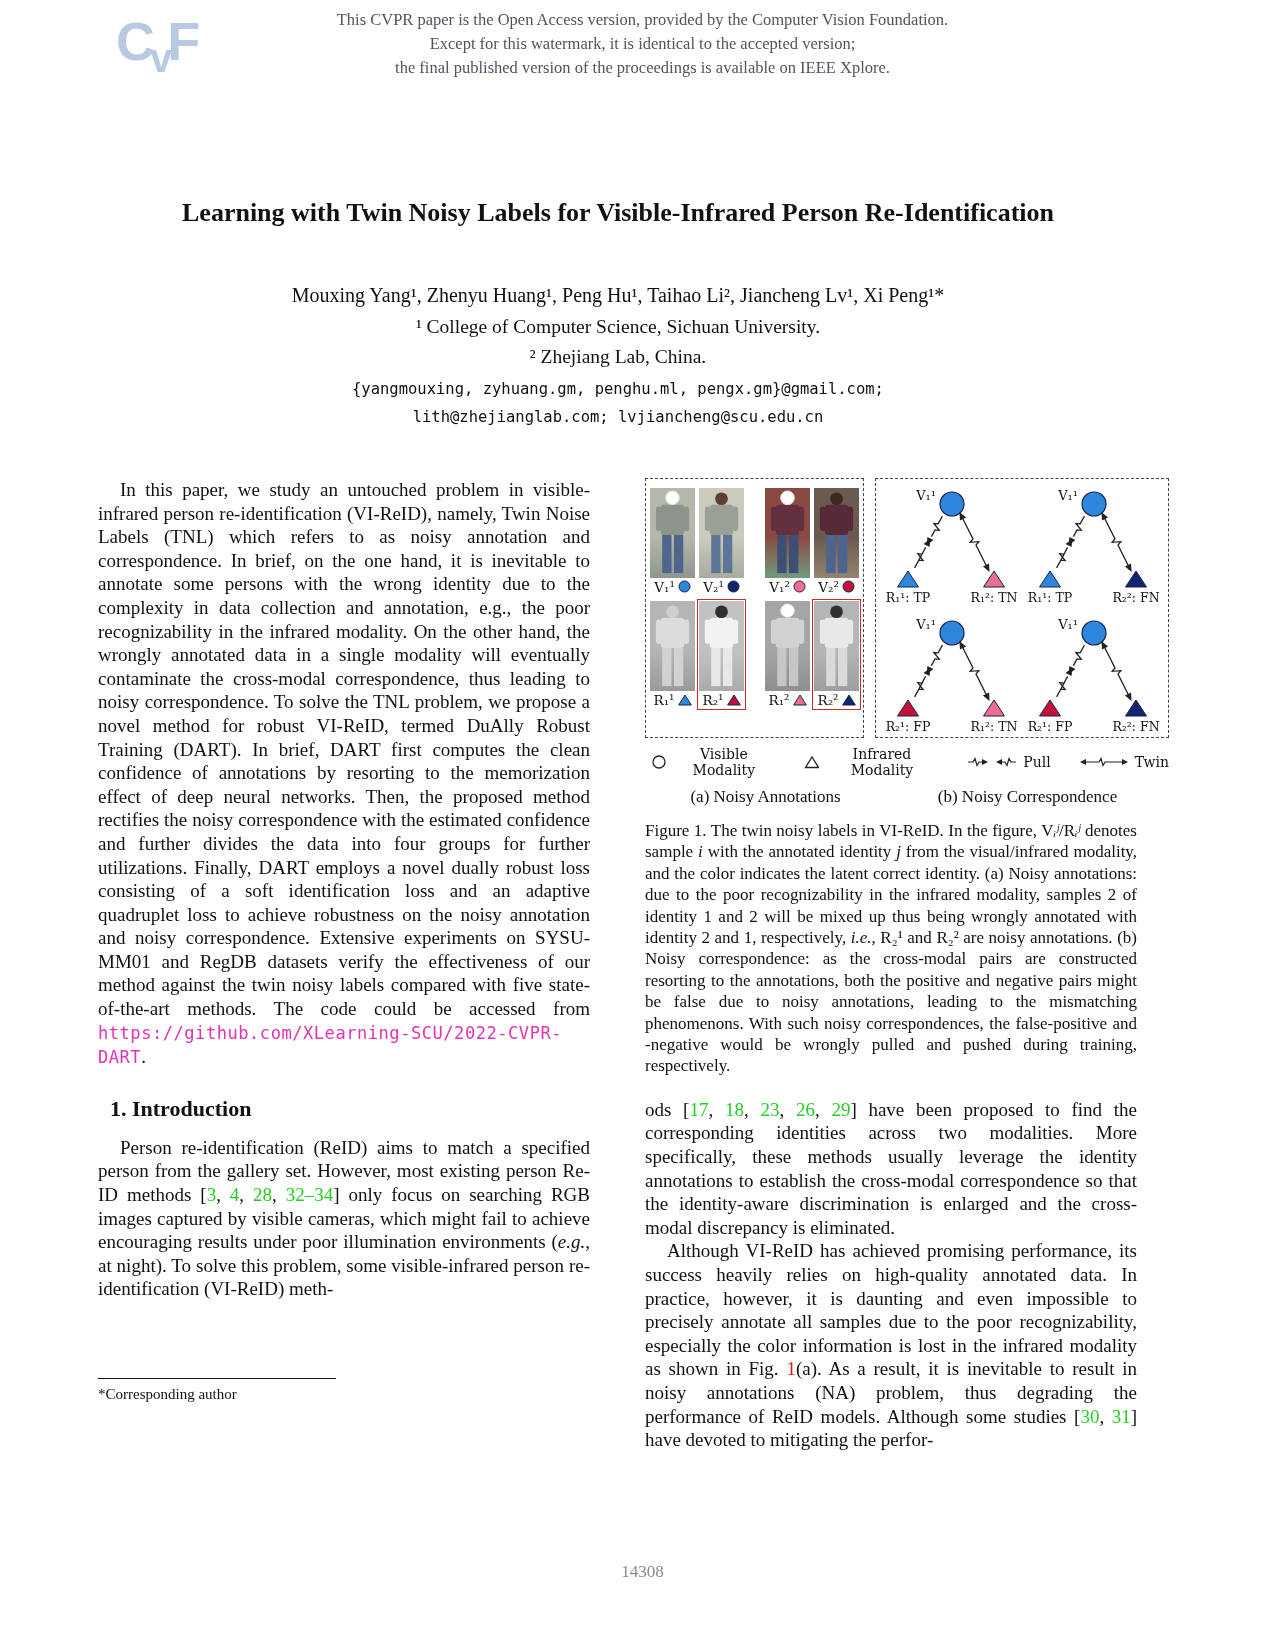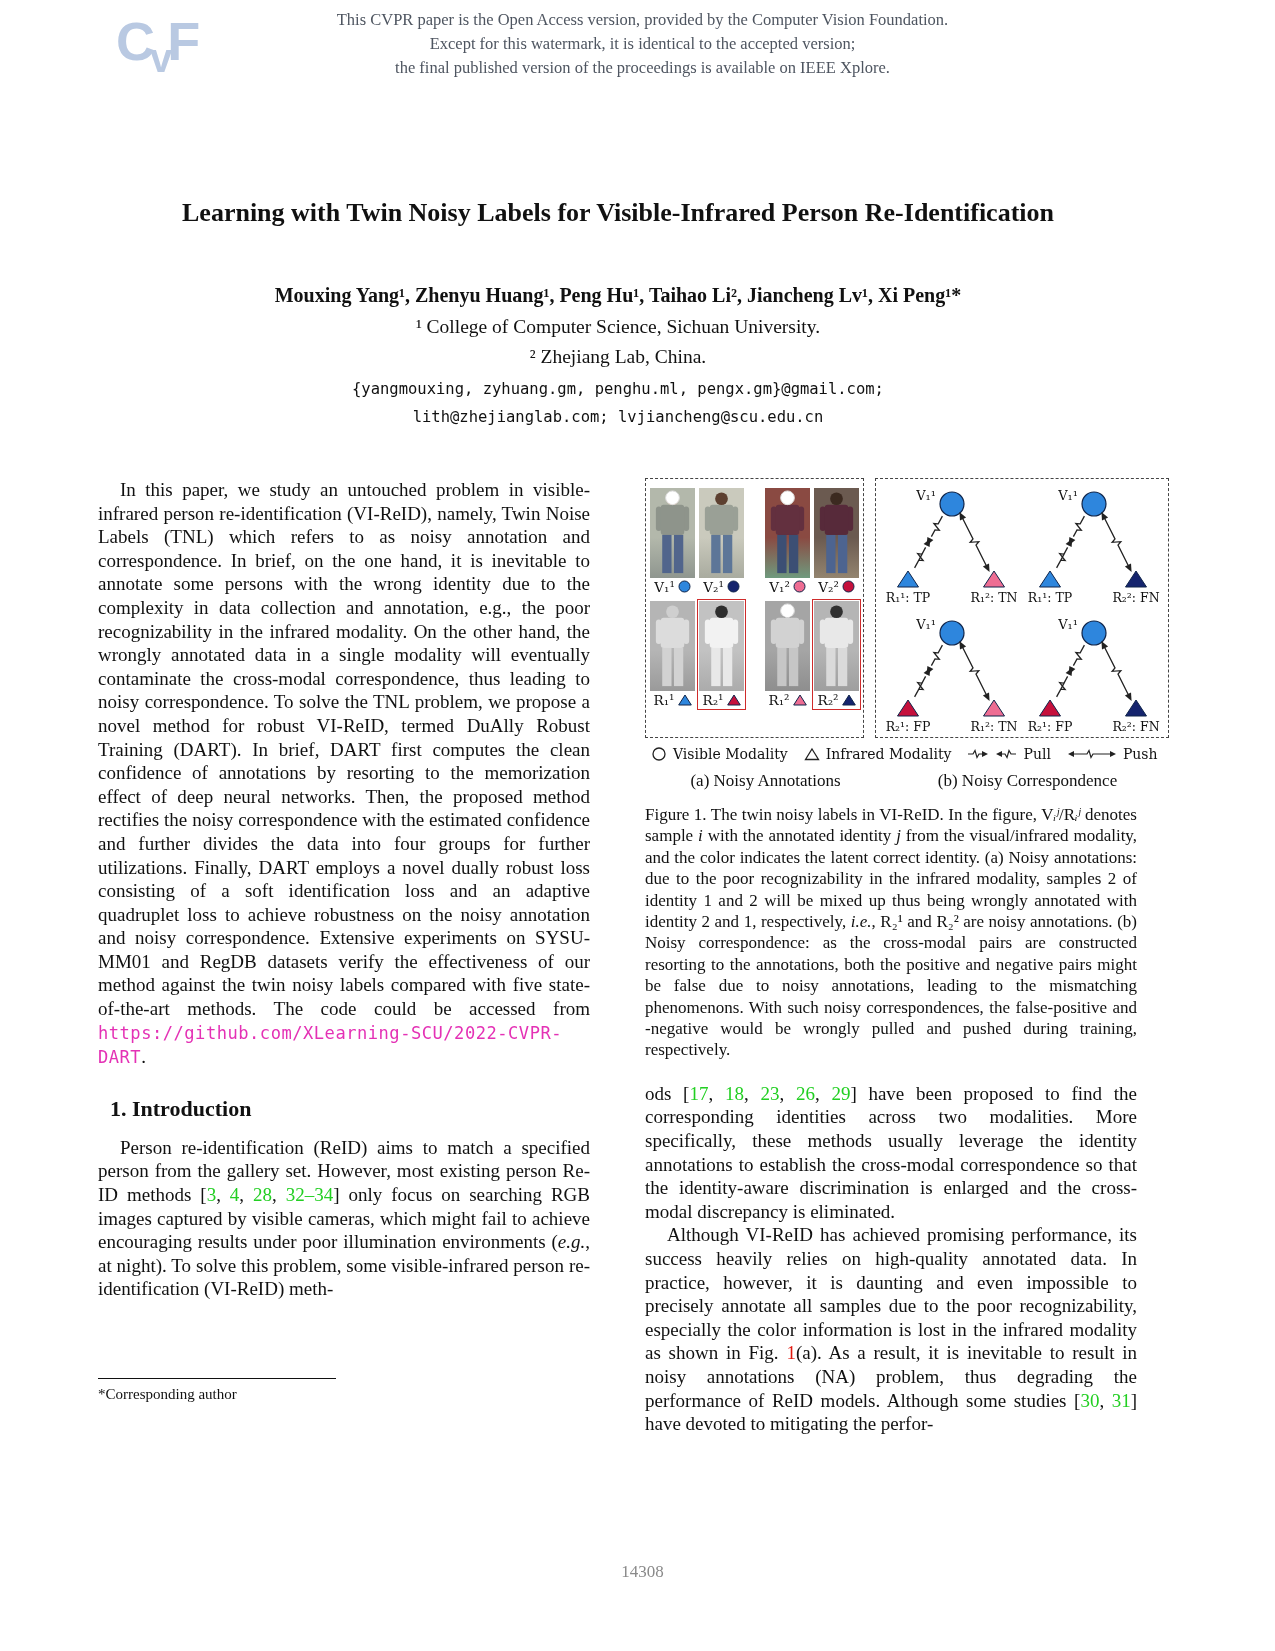--- a/index.html
+++ b/index.html
@@ -11,21 +11,21 @@
   
   .logo { position:absolute; top:14px; left:116px; color:var(--logo,#b9c9e2);
     font-family:"Liberation Sans","DejaVu Sans",sans-serif; font-weight:bold; letter-spacing:-2px; }
   .logo .lc,.logo .lf { font-size:54px; line-height:54px; }
   .logo .lv { font-size:40px; line-height:40px; vertical-align:-12px; margin:0 -3px; }
   .wm { position:absolute; top:8px; left:0; right:0; text-align:center;
     font-size:16.5px; line-height:24px; color:var(--wmcol,#4e5560); }
   
   .title { position:absolute; top:198px; left:98px; width:1040px; margin:0;
     text-align:center; font-size:26px; font-weight:bold; }
-  .authors { position:absolute; top:284px; left:98px; width:1040px; text-align:center; font-size:20px;font-weight:bold; }
+  .authors { position:absolute; top:284px; left:98px; width:1040px; text-align:center; font-size:20px; }
   .affil { position:absolute; left:98px; width:1040px; text-align:center; font-size:19.5px; }
   .a1 { top:316px; } .a2 { top:346px; }
   .emails { position:absolute; left:98px; width:1040px; text-align:center;
     font-family:"DejaVu Sans Mono","Liberation Mono",monospace; font-size:15.5px; }
   .e1 { top:380px; } .e2 { top:408px; }
   
   .col { position:absolute; top:478px; width:492px; }
   .col-left { left:98px; }
   .col-right { left:645px; }
   .abs-head { text-align:center; font-weight:bold; font-size:21.5px; margin:0 0 16px 0; }
@@ -51,21 +51,21 @@
   .panel-b { width:302px; padding:5px 2px 2px 2px; display:flex; flex-wrap:wrap; justify-content:center; align-content:space-between; }
   .tile-row { display:flex; justify-content:center; align-items:flex-start; margin-bottom:2px; }
   .tile-unit { display:flex; flex-direction:column; align-items:center;
     border:1.5px solid transparent; padding:1px 1px; }
   .tile-unit.boxed { border-color:#cf2b2b; }
   .tile-unit.grp { margin-left:17px; }
   .tile { width:45px; height:90px; }
   .tile svg { display:block; }
   .tile-label { font-size:13.5px; height:17px; display:flex; align-items:center; gap:3px;
     font-family:"DejaVu Serif","Liberation Serif",serif; }
-  .legend { display:flex; align-items:center; gap:16px; margin-top:8px; padding-left:6px;
+  .legend { display:flex; align-items:center; gap:28px; margin-top:8px; padding-left:6px;
     font-size:14px; font-family:"DejaVu Serif","Liberation Serif",serif;text-align:center; }
   .legend .li { display:flex; align-items:center; gap:6px; }
   .fig-caps { display:flex; margin-top:9px; font-size:17px; }
   .cap-a { width:46%; text-align:center; }
   .cap-b { width:54%; text-align:center; }
   .fig-cap-text { margin:13px 0 0 0; width:492px; font-size:17px; line-height:21.4px; text-align:justify; }
   .body-para.p1 { margin-top:21px; }
   .page-num { position:absolute; top:1562px; left:0; right:0; text-align:center;
     font-size:17px; color:var(--pgnum,#8a8a8a); }
 </style>
@@ -342,21 +342,21 @@
               <polygon points="29,7 35,4 35,10" fill="#222"></polygon>
             </svg>
             <span>Pull</span>
           </div>
           <div class="li">
             <svg width="50" height="14">
               <polygon points="1,7 7,4 7,10" fill="#222"></polygon>
               <path d="M7,7 L20,7 L22,3.5 L24,10.5 L26,7 L43,7" fill="none" stroke="#222" stroke-width="1.2"></path>
               <polygon points="49,7 43,4 43,10" fill="#222"></polygon>
             </svg>
-            <span>Push</span>
+            <span>Twin</span>
           </div>
         </div>
       <div class="fig-caps">
         <div class="cap-a">(a) Noisy Annotations</div>
         <div class="cap-b">(b) Noisy Correspondence</div>
       </div>
       <p class="fig-cap-text"><span>Figure 1. The twin noisy labels in VI-ReID. In the figure, V</span><span class="it">ᵢ</span><span class="it">ʲ</span><span>/R</span><span class="it">ᵢ</span><span class="it">ʲ</span><span> denotes sample </span><span class="it">i</span><span> with the annotated identity </span><span class="it">j</span><span> from the visual/infrared modality, and the color indicates the latent correct identity. (a) Noisy annotations: due to the poor recognizability in the infrared modality, samples 2 of identity 1 and 2 will be mixed up thus being wrongly annotated with identity 2 and 1, respectively, </span><span class="it">i.e.</span><span>, R₂¹ and R₂² are noisy annotations. (b) Noisy correspondence: as the cross-modal pairs are constructed resorting to the annotations, both the positive and negative pairs might be false due to noisy annotations, leading to the mismatching phenomenons. With such noisy correspondences, the false-positive and -negative would be wrongly pulled and pushed during training, respectively.</span></p>
     </div>
     <p class="body-para p1"><span>ods [</span><span class="cite">17</span><span>, </span><span class="cite">18</span><span>, </span><span class="cite">23</span><span>, </span><span class="cite">26</span><span>, </span><span class="cite">29</span><span>] have been proposed to find the corresponding identities across two modalities.  More specifically, these methods usually leverage the identity annotations to establish the cross-modal correspondence so that the identity-aware discrimination is enlarged and the cross-modal discrepancy is eliminated.</span></p>
     <p class="body-para p2 indent"><span>Although VI-ReID has achieved promising performance, its success heavily relies on high-quality annotated data. In practice, however, it is daunting and even impossible to precisely annotate all samples due to the poor recognizability, especially the color information is lost in the infrared modality as shown in Fig. </span><span class="figref">1</span><span>(a).  As a result, it is inevitable to result in noisy annotations (NA) problem, thus degrading the performance of ReID models. Although some studies [</span><span class="cite">30</span><span>, </span><span class="cite">31</span><span>] have devoted to mitigating the perfor-</span></p>

